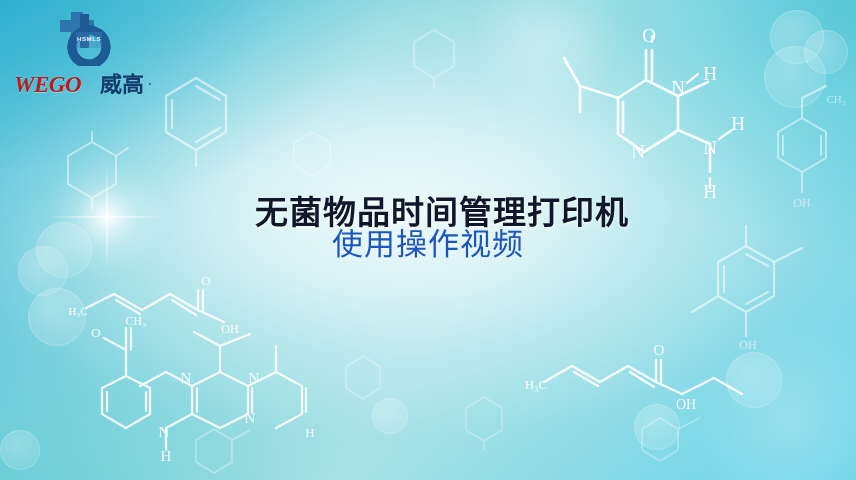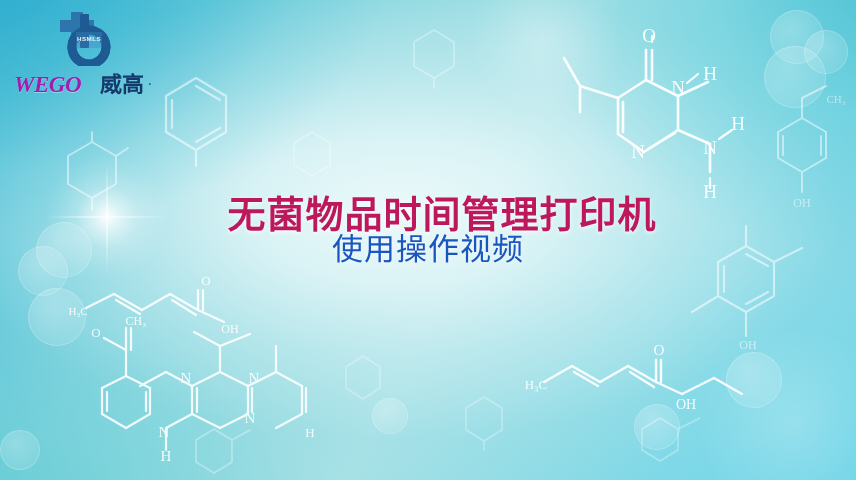--- a/index.html
+++ b/index.html
@@ -158,21 +158,21 @@
     display: flex;
     align-items: baseline;
     white-space: nowrap;
   }
   .wm-latin {
     font-family: "Liberation Serif", "DejaVu Serif", serif;
     font-style: italic;
     font-weight: 700;
     font-size: 23px;
     letter-spacing: -0.5px;
-    color: #a21caf;
+    color: #b91c1c;
     text-shadow: 0 1px 0 rgba(255,255,255,0.35);
   }
   .wm-cn-a {
     font-family: "DejaVu Sans", "Liberation Sans", sans-serif;
     font-weight: 700;
     font-size: 22px;
     color: #143a6b;
     margin-left: 19px;
     letter-spacing: 0px;
   }
@@ -195,24 +195,24 @@
   #title-block {
     position: absolute;
     left: 0;
     top: 196px;
     width: 856px;
     text-align: center;
   }
   #main-title {
     font-family: "DejaVu Sans", "Liberation Sans", sans-serif;
     font-weight: 700;
-    font-size: 38px;
+    font-size: 33px;
     line-height: 1.0;
     letter-spacing: 1px;
-    color: #be185d;
+    color: #0f172a;
     text-shadow:
        0 0 1px rgba(255,255,255,0.55),
        0 2px 5px rgba(255,255,255,0.65),
        0 1px 0 rgba(255,255,255,0.50);
     white-space: nowrap;
     padding-left: 28px;
   }
   #sub-title {
     margin-top: 0;
     font-family: "DejaVu Sans", "Liberation Sans", sans-serif;

